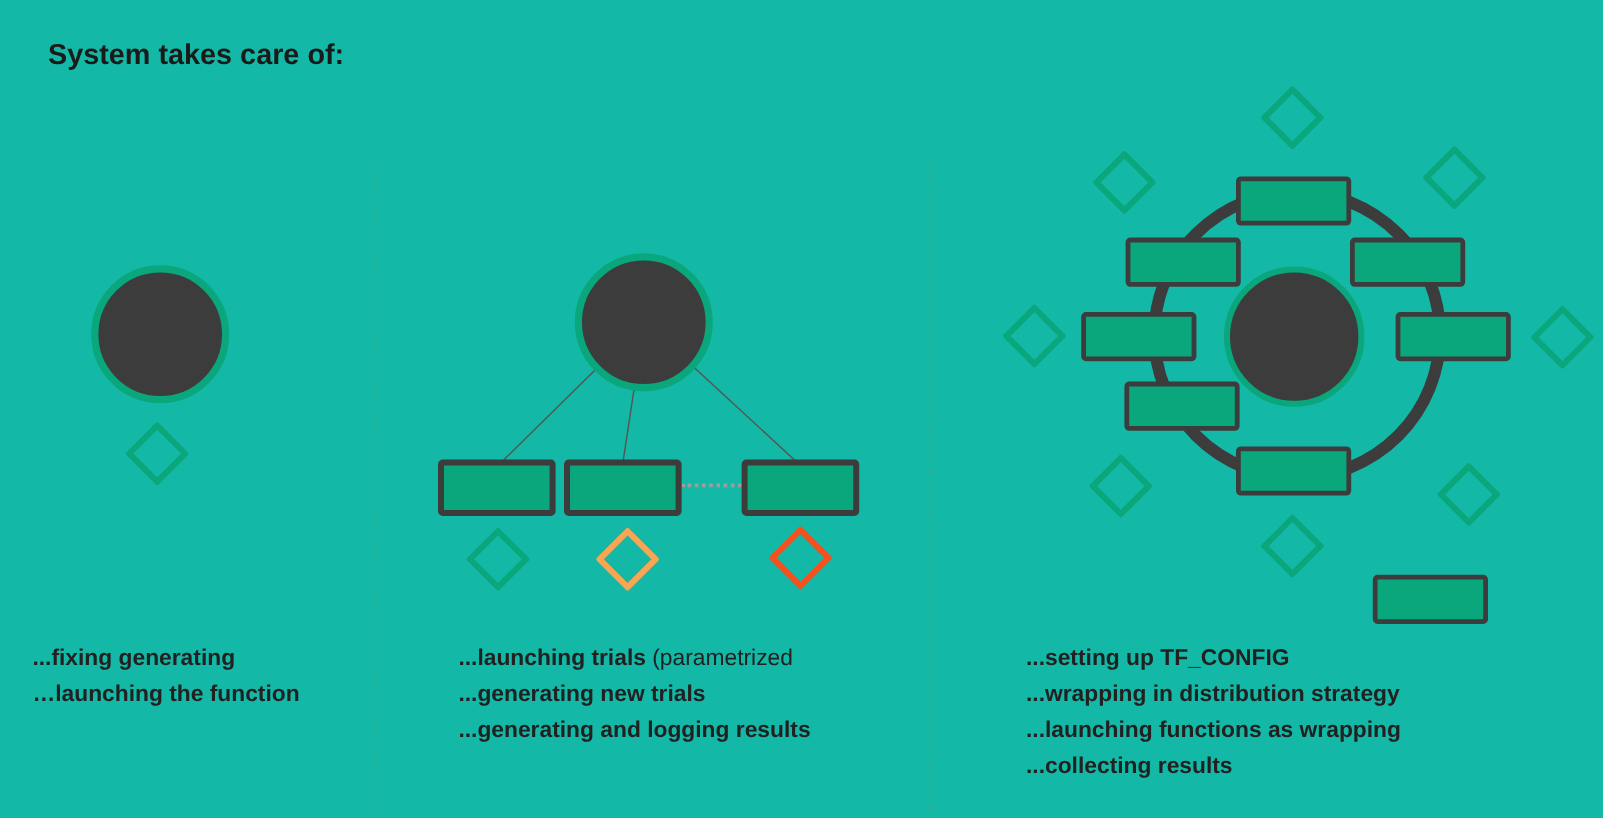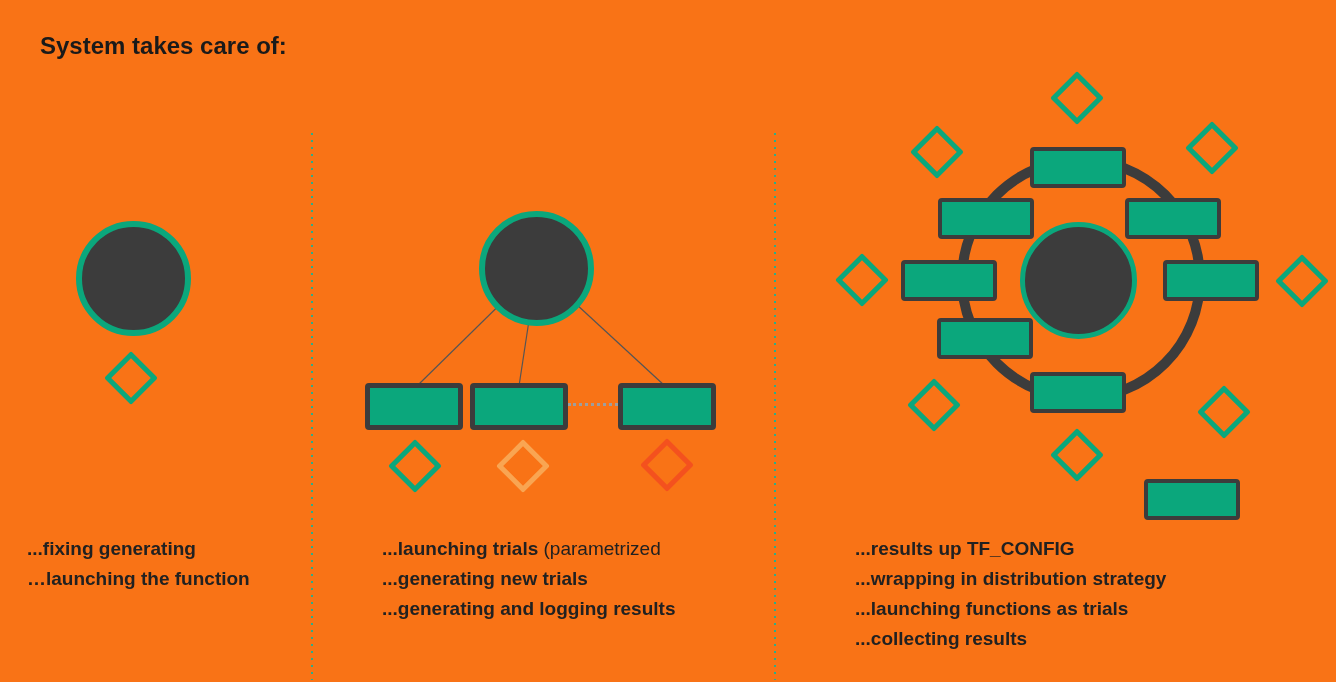--- a/index.html
+++ b/index.html
@@ -1,20 +1,20 @@
 <!DOCTYPE html>
 <html><head>
 <meta charset="utf-8">
 <style>
   html, body { margin: 0; padding: 0; background: #ffffff; }
   .canvas {
     position: relative;
     width: 1336px;
     height: 682px;
-    background: #f97316;
+    background: #14b8a6;
     overflow: hidden;
     font-family: "Liberation Sans", sans-serif;
     color: #212121;
   }
   .title {
     position: absolute;
     left: 40px;
     top: 32px;
     font-size: 24px;
     font-weight: 700;
@@ -168,19 +168,19 @@
   <div class="diamond" style="left:1058px; top:79px;"></div>
   <div class="diamond" style="left:918px;  top:133px;"></div>
   <div class="diamond" style="left:1193px; top:129px;"></div>
   <div class="diamond" style="left:843px;  top:261px;"></div>
   <div class="diamond" style="left:1283px; top:262px;"></div>
   <div class="diamond" style="left:915px;  top:386px;"></div>
   <div class="diamond" style="left:1205px; top:393px;"></div>
   <div class="diamond" style="left:1058px; top:436px;"></div>
 
   <div class="caption" style="left:855px; top:534px;">
-    <div>...results up TF_CONFIG</div>
+    <div>...setting up TF_CONFIG</div>
     <div>...wrapping in distribution strategy</div>
-    <div>...launching functions as trials</div>
+    <div>...launching functions as wrapping</div>
     <div>...collecting results</div>
   </div>
 
 </div>
 
 </body></html>

